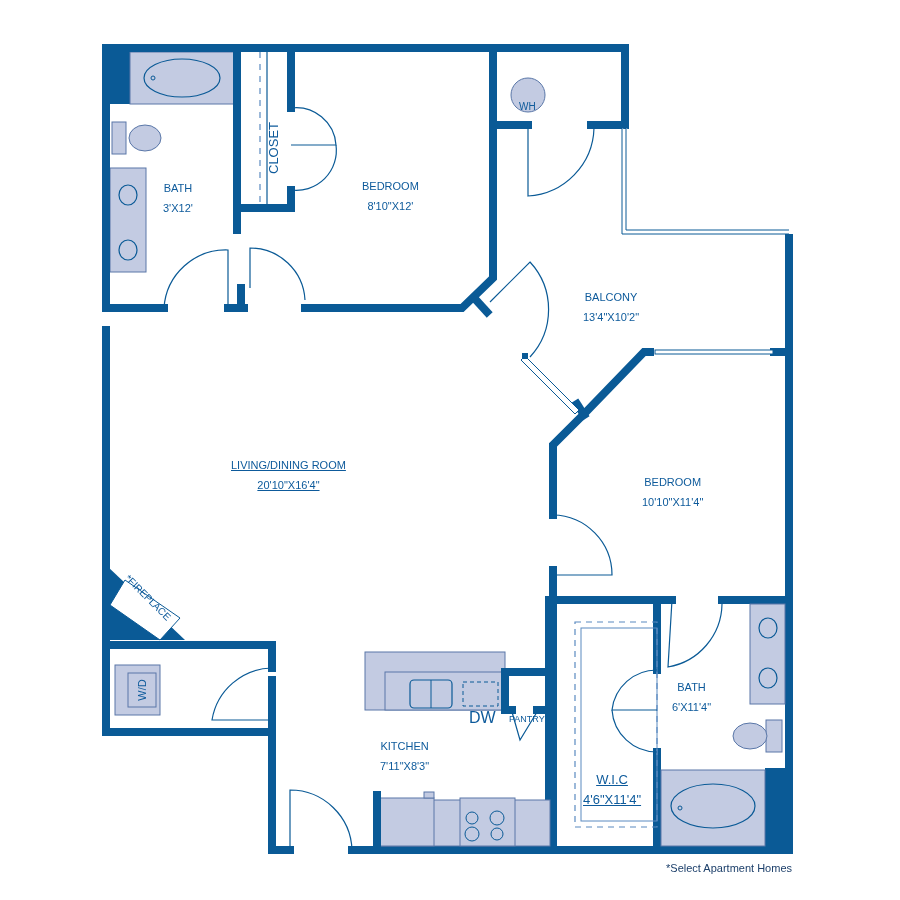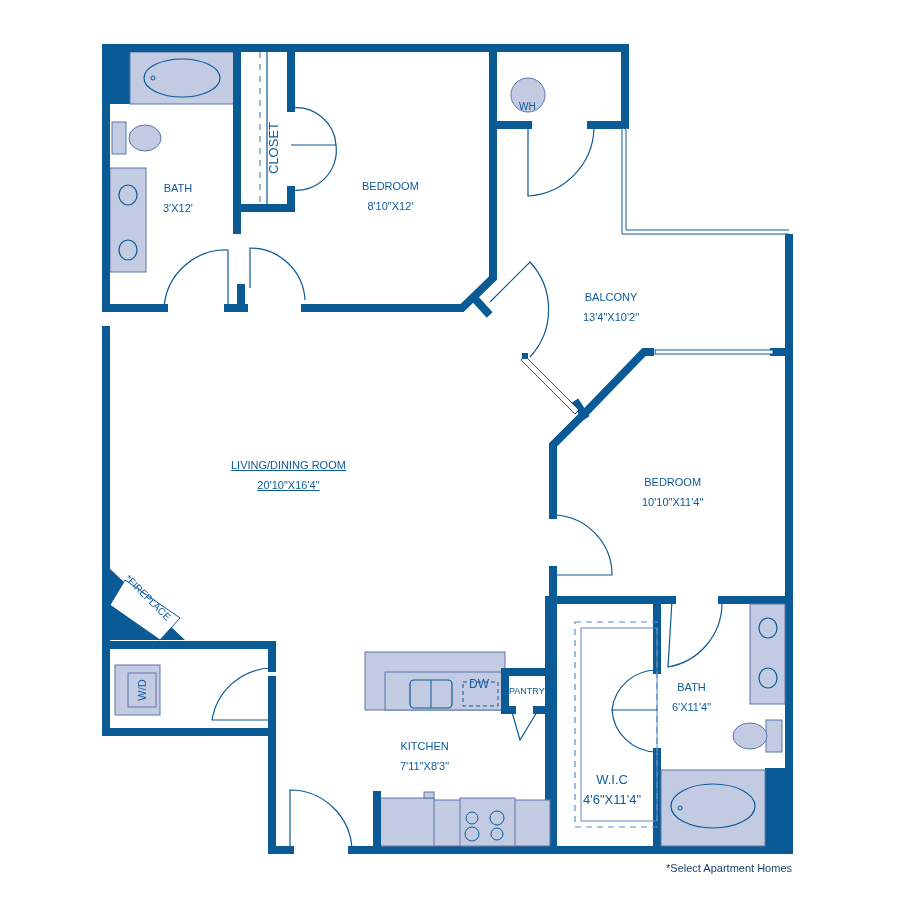--- a/index.html
+++ b/index.html
@@ -145,28 +145,28 @@
 <div class="label" style="left:231px;top:455px;text-decoration:underline;">
   <div>LIVING/DINING ROOM</div>
     <div>20'10"X16'4"</div>
 </div>
 <div class="label" style="left:642px;top:472px;">
   <div>BEDROOM</div>
     <div>10'10"X11'4"</div>
 </div>
 <div class="label small" style="left:118px;top:592px;transform:rotate(45deg);">*FIREPLACE</div>
 <div class="label small" style="left:131px;top:684px;transform:rotate(-90deg);font-size:11px;">W/D</div>
-<div class="label small" style="left:469px;top:678px;font-size:12px;">DW</div>
-<div class="label small" style="left:509px;top:685px;font-size:9px;">PANTRY</div>
-<div class="label" style="left:400px;top:736px;">
+<div class="label small" style="left:469px;top:712px;font-size:16px;">DW</div>
+<div class="label small" style="left:509px;top:713px;font-size:9px;">PANTRY</div>
+<div class="label" style="left:380px;top:736px;">
   <div>KITCHEN</div>
     <div>7'11"X8'3"</div>
 </div>
 <div class="label" style="left:672px;top:677px;">
   <div>BATH</div>
     <div>6'X11'4"</div>
 </div>
-<div class="label" style="left:583px;top:770px;font-size:13px;">
+<div class="label" style="left:583px;top:770px;font-size:13px;text-decoration:underline;">
   <div>W.I.C</div>
     <div>4'6"X11'4"</div>
 </div>
 
 <div class="footnote">*Select Apartment Homes</div>
 
 </body></html>

